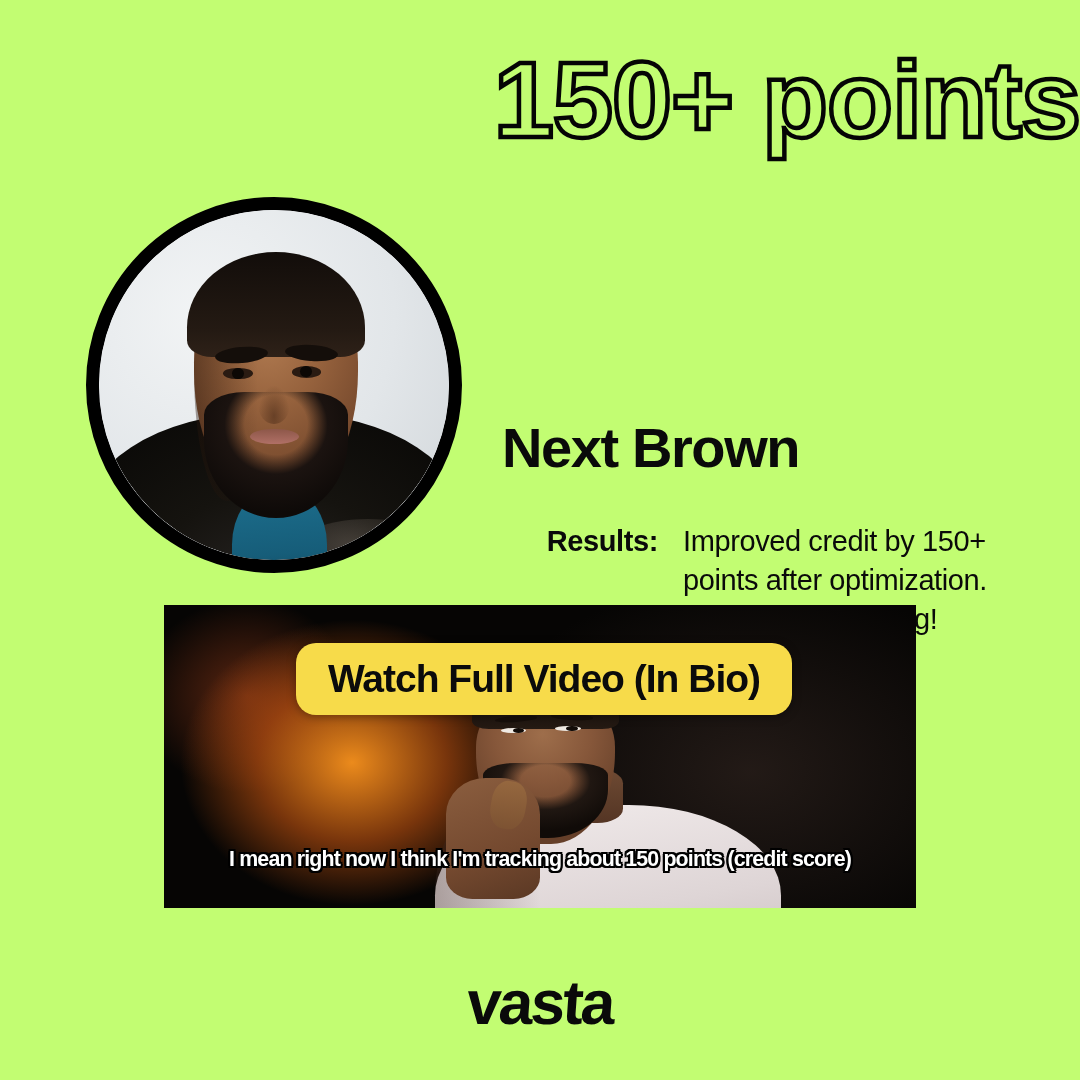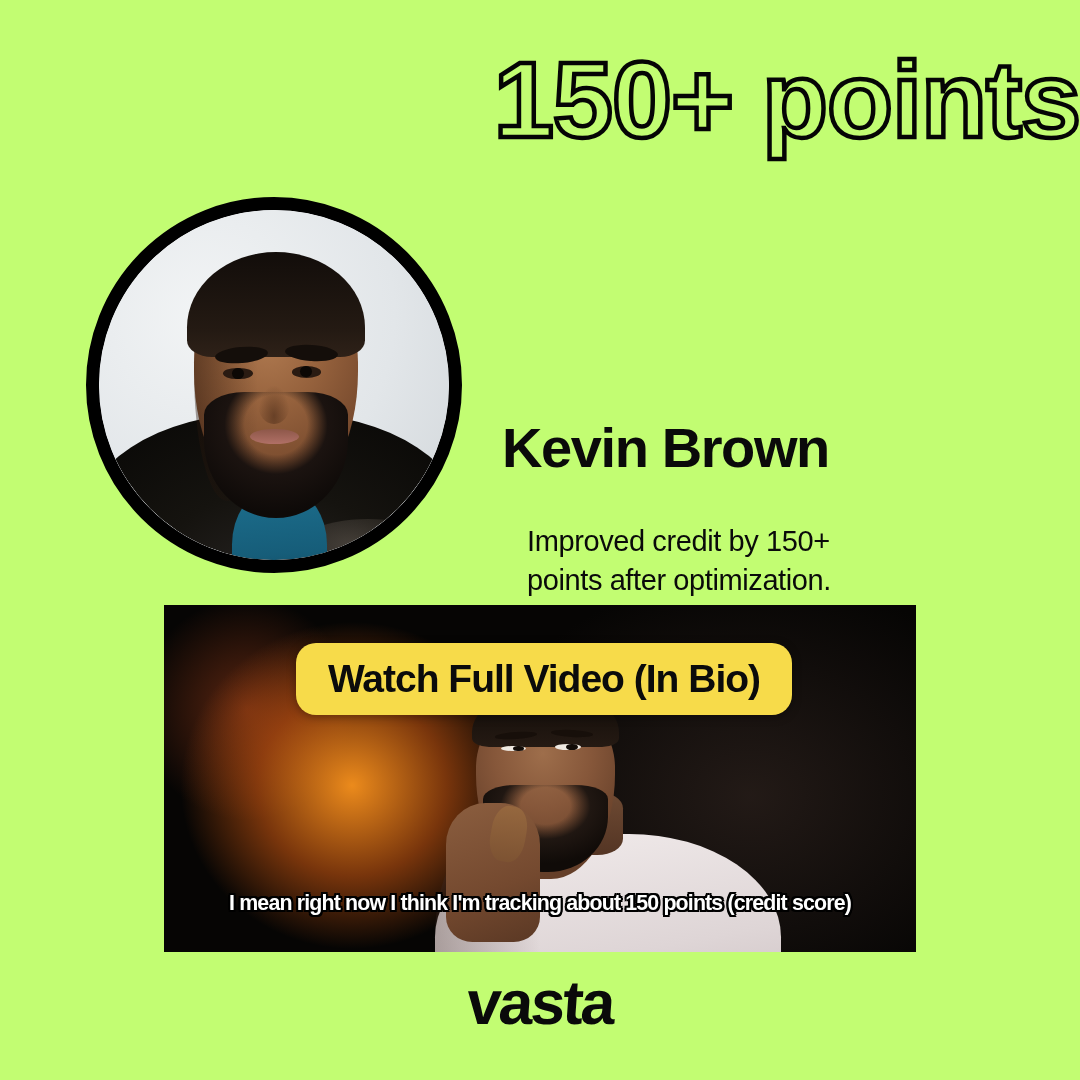--- a/index.html
+++ b/index.html
@@ -177,21 +177,21 @@
     color:#0a0a0a;
     letter-spacing:-0.4px;
     line-height:1.35;
   }
   #results-row .info-value { padding-left:25px; max-width:350px; }
 
   
   #video-card {
     position:absolute;
     left:164px; top:605px;
-    width:752px; height:347px;
+    width:752px; height:303px;
     background:#0369a1;
     overflow:hidden;
   }
   #video-bg {
     position:absolute; inset:0;
     background:
       radial-gradient(ellipse 30% 62% at 25% 52%, rgba(255,150,30,.92) 0%, rgba(214,92,18,.55) 42%, rgba(60,22,8,0) 76%),
       radial-gradient(ellipse 18% 40% at 11% 30%, rgba(150,60,25,.6) 0%, rgba(40,16,8,0) 80%),
       radial-gradient(ellipse 46% 80% at 78% 55%, rgba(40,30,26,.85) 0%, rgba(6,5,4,1) 80%),
       linear-gradient(100deg,#3a1f12 0%,#120b07 38%,#050403 70%,#020202 100%);
@@ -333,26 +333,27 @@
       <div class="ph-eye r"></div>
       <div class="ph-pupil l"></div>
       <div class="ph-pupil r"></div>
       <div class="ph-nose"></div>
       <div class="ph-beard"></div>
       <div class="ph-lips"></div>
     </div>
   </div>
 
   <div id="info">
-    <div id="person-name">Kevin Brown</div>
+    <div id="person-name">Next Brown</div>
 
     <div class="info-row" id="industry-row">
     </div>
 
     <div class="info-row" id="results-row">
+      <div class="info-label">Results:</div>
       <div class="info-value">Improved credit by 150+ points after optimization. Next step is funding!</div>
     </div>
   </div>
 </div>
 
 <div id="video-card">
   <div id="video-bg"></div>
 
   <div class="vid-body">
     <div class="vid-body-sh"></div>

